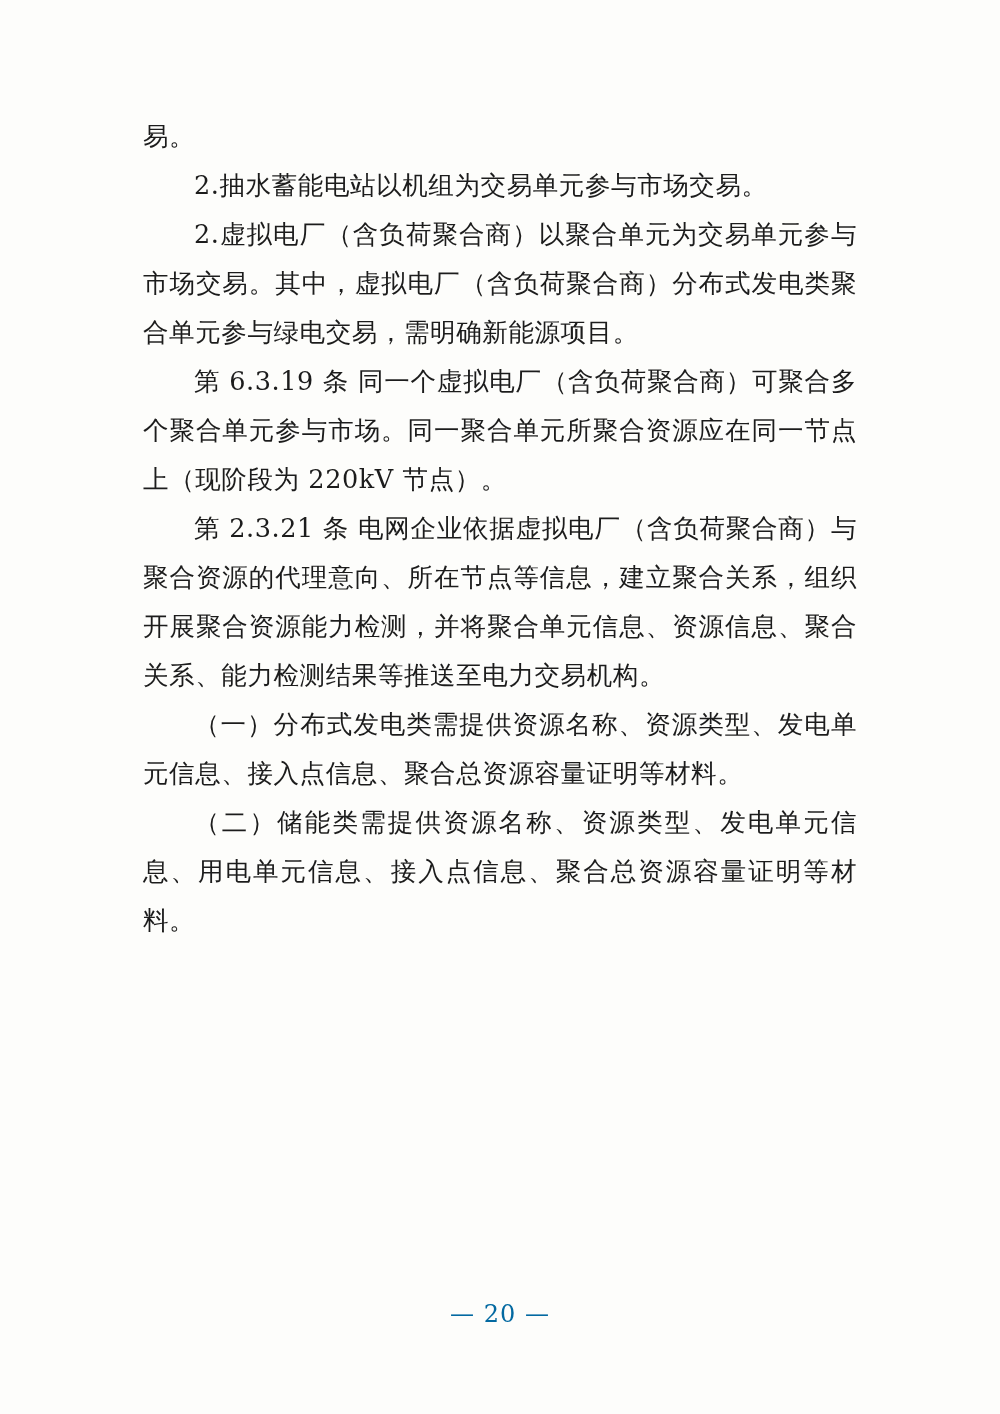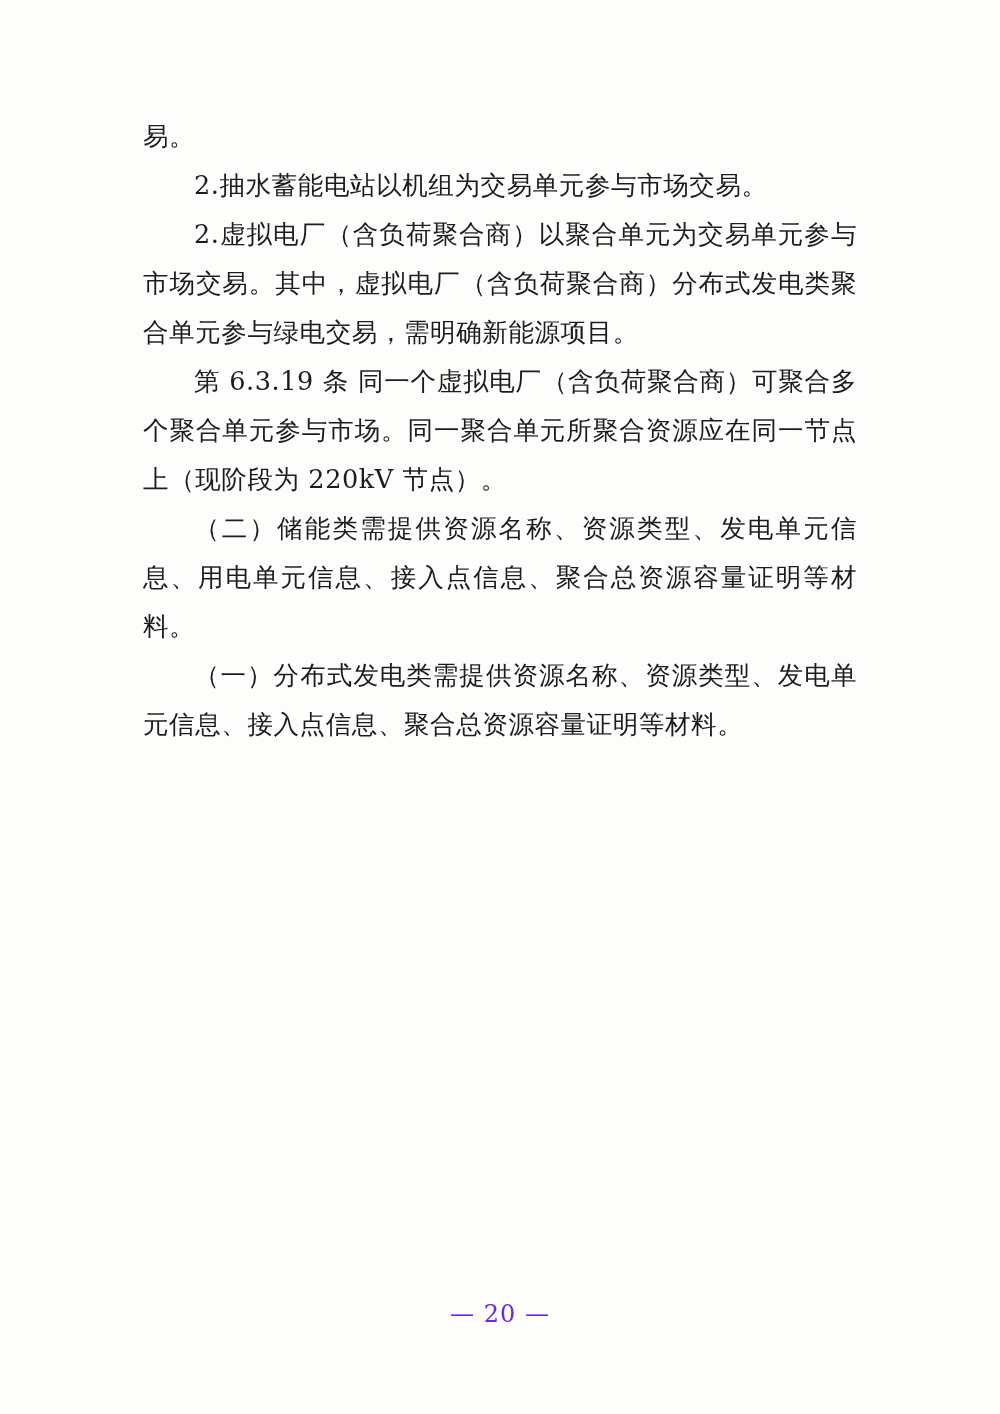--- a/index.html
+++ b/index.html
@@ -43,33 +43,34 @@
     text-indent: 51px;
   }
   .footer {
     position: absolute;
     left: 0;
     top: 1300px;
     width: 1000px;
     text-align: center;
     font-size: 24px;
     letter-spacing: 1px;
-    color: #6d28d9;
+    color: #0369a1;
     font-family: "DejaVu Serif", "Liberation Serif", serif;
   }
 </style>
 </head>
 <body>
 
 <div class="page">
 
   <div class="content">
     <p class="para">易。</p>
     <p class="para indent">2.抽水蓄能电站以机组为交易单元参与市场交易。</p>
     <p class="para indent">2.虚拟电厂（含负荷聚合商）以聚合单元为交易单元参与市场交易。其中，虚拟电厂（含负荷聚合商）分布式发电类聚合单元参与绿电交易，需明确新能源项目。</p>
     <p class="para indent">第 6.3.19 条 同一个虚拟电厂（含负荷聚合商）可聚合多个聚合单元参与市场。同一聚合单元所聚合资源应在同一节点上（现阶段为 220kV 节点）。</p>
+    <p class="para indent">第 2.3.21 条 电网企业依据虚拟电厂（含负荷聚合商）与聚合资源的代理意向、所在节点等信息，建立聚合关系，组织开展聚合资源能力检测，并将聚合单元信息、资源信息、聚合关系、能力检测结果等推送至电力交易机构。</p>
+    <p class="para indent">（一）分布式发电类需提供资源名称、资源类型、发电单元信息、接入点信息、聚合总资源容量证明等材料。</p>
     <p class="para indent">（二）储能类需提供资源名称、资源类型、发电单元信息、用电单元信息、接入点信息、聚合总资源容量证明等材料。</p>
-    <p class="para indent">（一）分布式发电类需提供资源名称、资源类型、发电单元信息、接入点信息、聚合总资源容量证明等材料。</p>
   </div>
 
   <div class="footer">— 20 —</div>
 
 </div>
 
 </body></html>

